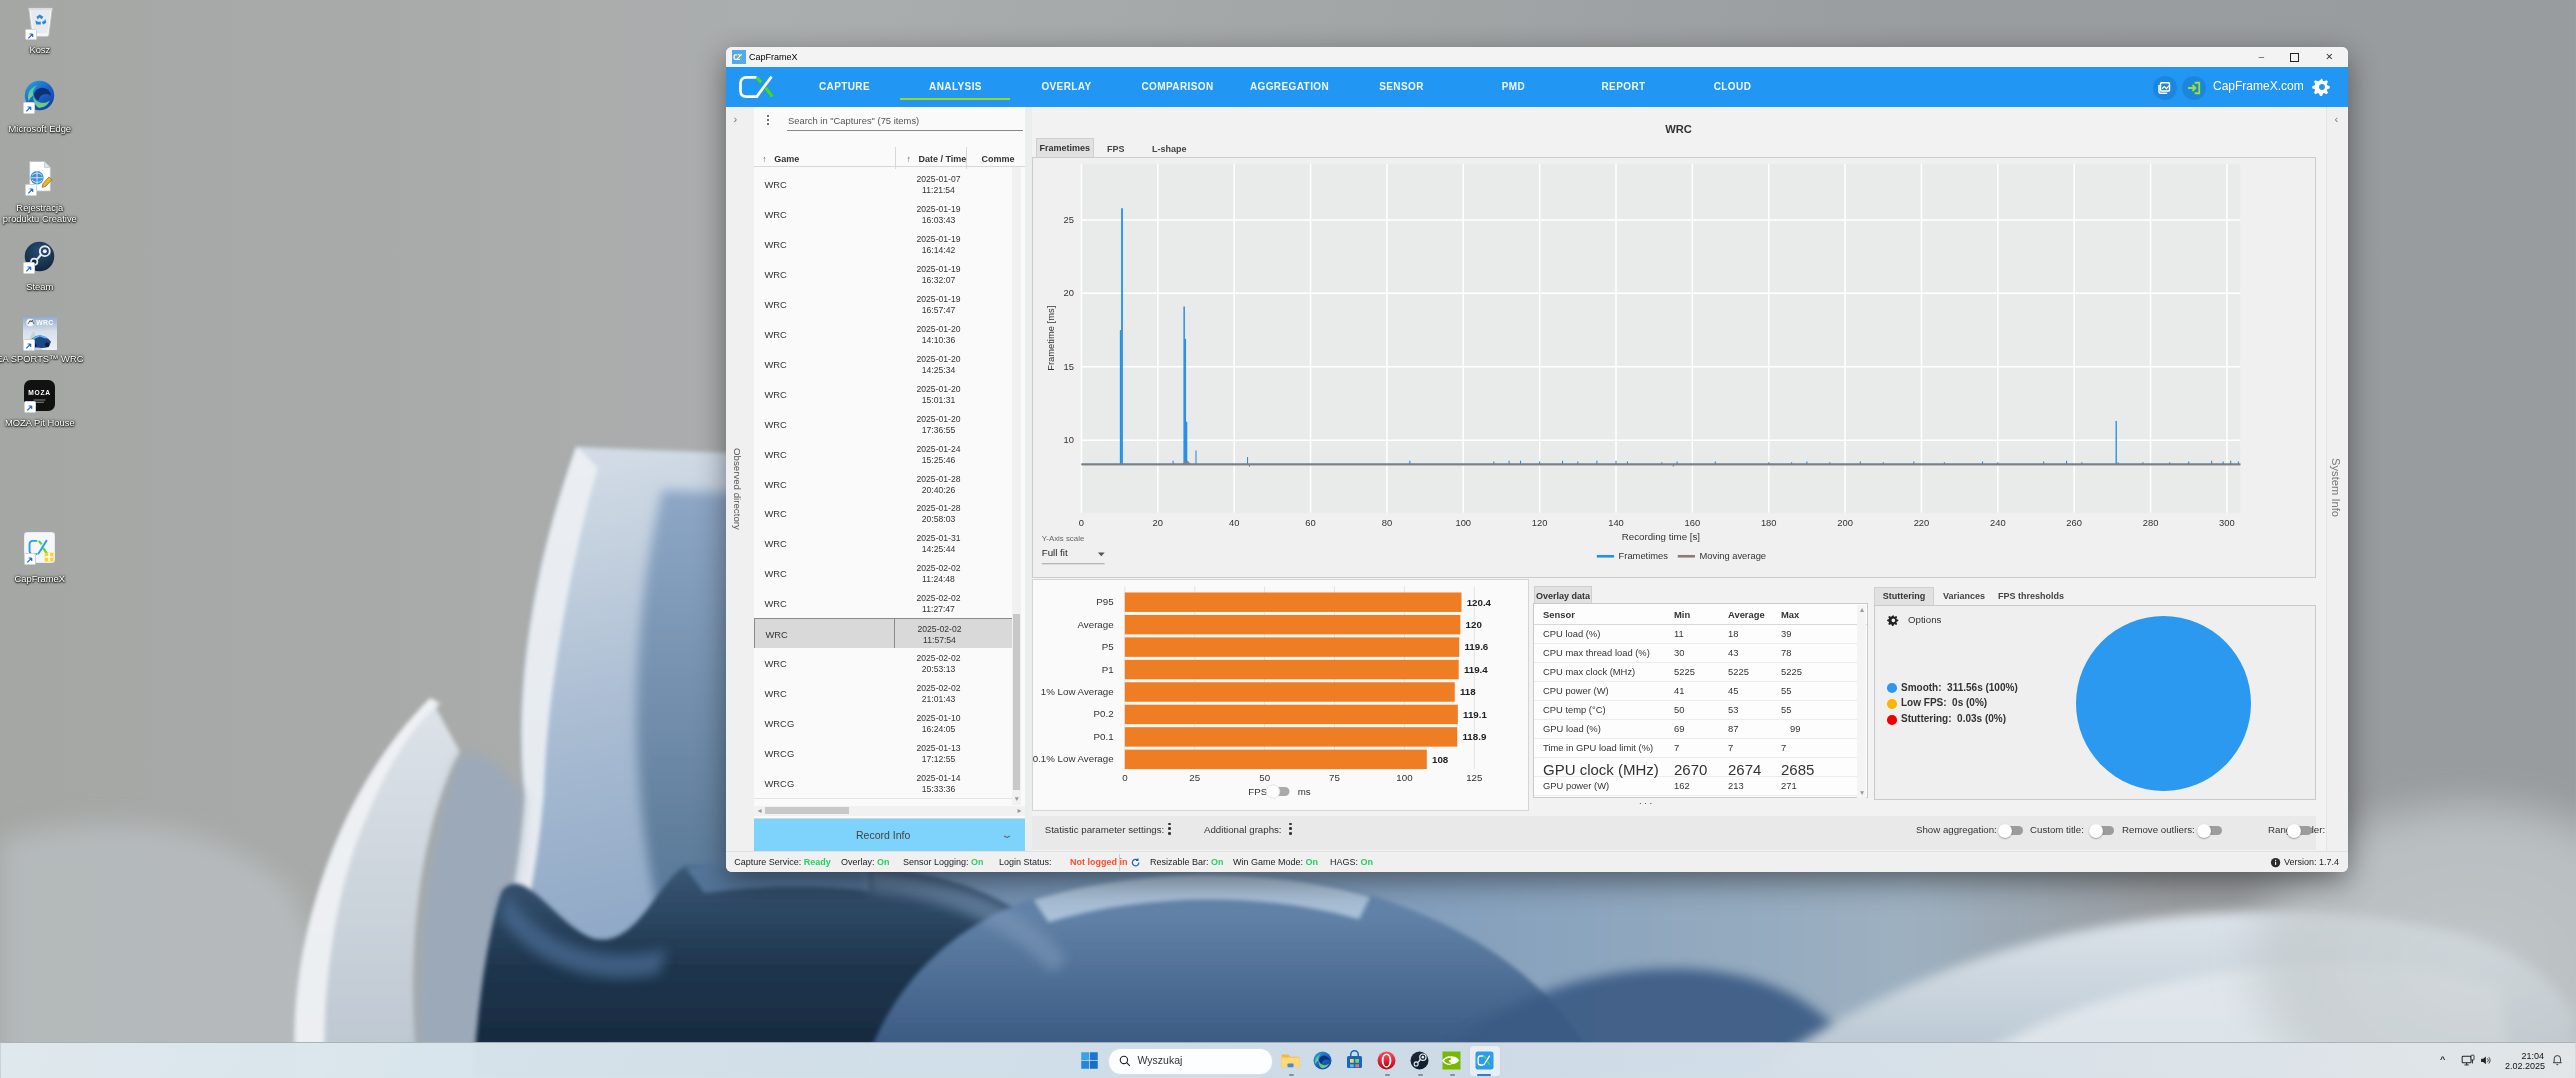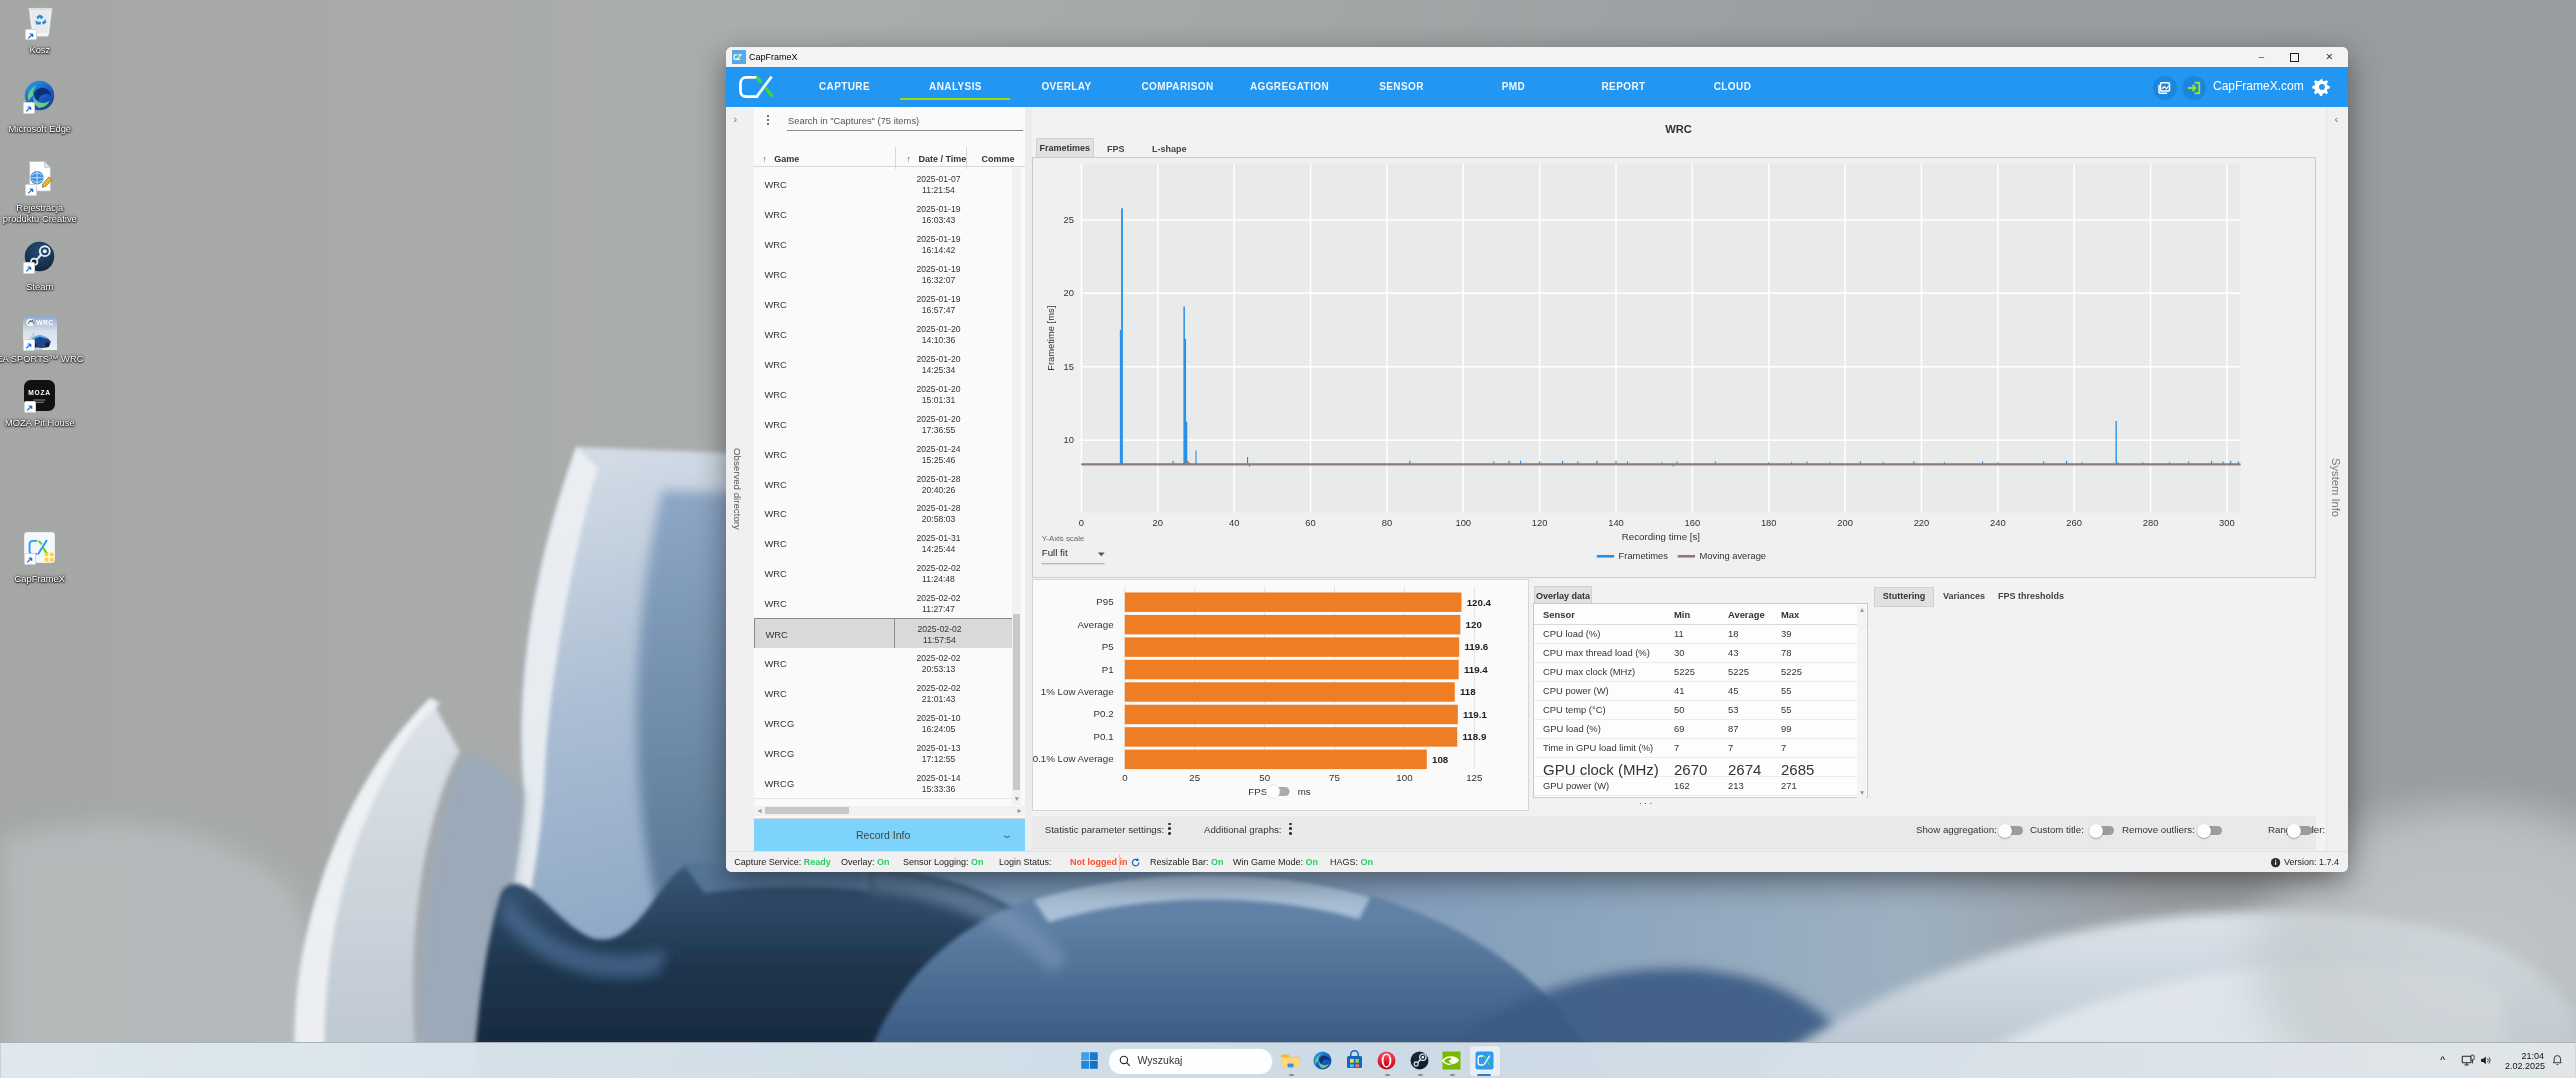--- a/index.html
+++ b/index.html
@@ -605,21 +605,21 @@
           <div class="abs" style="left:0;top:96px;width:323px;height:19px;border-bottom:0.7px solid #ececec;font-size:9.4px;color:#333;">
             <span class="abs lbl" style="left:9px;top:3.7px;">CPU temp (°C)</span>
             <span class="abs lbl" style="left:140px;top:3.7px;">50</span>
             <span class="abs lbl" style="left:194px;top:3.7px;">53</span>
             <span class="abs lbl" style="left:247px;top:3.7px;">55</span>
           </div>
           <div class="abs" style="left:0;top:115px;width:323px;height:19px;border-bottom:0.7px solid #ececec;font-size:9.4px;color:#333;">
             <span class="abs lbl" style="left:9px;top:3.7px;">GPU load (%)</span>
             <span class="abs lbl" style="left:140px;top:3.7px;">69</span>
             <span class="abs lbl" style="left:194px;top:3.7px;">87</span>
-            <span class="abs lbl" style="left:247px;top:3.7px;">99</span>
+            <span class="abs lbl" style="left:256px;top:3.7px;">99</span>
           </div>
           <div class="abs" style="left:0;top:134px;width:323px;height:19px;border-bottom:0.7px solid #ececec;font-size:9.4px;color:#333;">
             <span class="abs lbl" style="left:9px;top:3.7px;">Time in GPU load limit (%)</span>
             <span class="abs lbl" style="left:140px;top:3.7px;">7</span>
             <span class="abs lbl" style="left:194px;top:3.7px;">7</span>
             <span class="abs lbl" style="left:247px;top:3.7px;">7</span>
           </div>
           <div class="abs" style="left:0;top:153px;width:323px;height:19px;border-bottom:0.7px solid #ececec;font-size:15px;color:#333;">
             <span class="abs lbl" style="left:9px;top:3.7px;">GPU clock (MHz)</span>
             <span class="abs lbl" style="left:140px;top:3.7px;">2670</span>
@@ -635,20 +635,33 @@
           <div class="abs lbl" style="left:105px;top:191px;font-size:9.4px;color:#333;">. . .</div>
           <div class="abs" style="right:0.7px;top:0.7px;width:9px;height:193px;background:#f4f4f4;">
             <div class="abs" style="left:1.5px;top:1.5px;color:#999;font-size:6.7px;">▲</div>
             <div class="abs" style="left:1.5px;bottom:1.5px;color:#999;font-size:6.7px;">▼</div>
           </div>
         </div>
 
       <div class="abs" style="left:842px;top:480px;width:58px;height:18px;background:#e1e1e1;border:0.7px solid #cfcfcf;font-size:9px;font-weight:bold;color:#333;text-align:center;line-height:16.5px;">Stuttering</div>
       <div class="abs lbl" style="left:911px;top:484px;font-size:9px;font-weight:bold;color:#444;">Variances</div>
       <div class="abs lbl" style="left:966px;top:484px;font-size:9px;font-weight:bold;color:#444;">FPS thresholds</div>
+      <div id="stutter" class="abs" style="left:842px;top:498px;width:442px;height:195px;background:#efefef;border:0.7px solid #c9c9c9;box-sizing:border-box;">
+        <svg class="abs" style="left:12px;top:7.5px" width="12.7" height="12.7" viewBox="0 0 24 24">
+            <path fill="#222" d="M12,8.5 a3.5,3.5 0 1 0 0,7 a3.5,3.5 0 0 0 0,-7 z M12,1.8 l1.2,3 l1.4,0.4 l2.9,-1.4 l1.7,1.7 l-1.4,2.9 l0.5,1.4 l3,1.2 v2.4 l-3,1.2 l-0.5,1.4 l1.4,2.9 l-1.7,1.7 l-2.9,-1.4 l-1.4,0.5 l-1.2,3 h-2.4 l-1.2,-3 l-1.4,-0.5 l-2.9,1.4 l-1.7,-1.7 l1.4,-2.9 l-0.5,-1.4 l-3,-1.2 v-2.4 l3,-1.2 l0.5,-1.4 l-1.4,-2.9 l1.7,-1.7 l2.9,1.4 l1.4,-0.4 z" fill-rule="evenodd"></path>
+          </svg>
+        <div class="abs lbl" style="left:33px;top:8.2px;font-size:9.7px;color:#333;">Options</div>
+        <div class="abs" style="left:12px;top:77px;width:9.7px;height:9.7px;border-radius:50%;background:#2b99f0;"></div>
+        <div class="abs lbl" style="left:26px;top:76px;font-size:10px;font-weight:bold;color:#333;">Smooth:&nbsp; 311.56s (100%)</div>
+        <div class="abs" style="left:12px;top:93px;width:9.7px;height:9.7px;border-radius:50%;background:#ffb300;"></div>
+        <div class="abs lbl" style="left:26px;top:91px;font-size:10px;font-weight:bold;color:#333;">Low FPS:&nbsp; 0s (0%)</div>
+        <div class="abs" style="left:12px;top:109px;width:9.7px;height:9.7px;border-radius:50%;background:#f00000;"></div>
+        <div class="abs lbl" style="left:26px;top:107px;font-size:10px;font-weight:bold;color:#333;">Stuttering:&nbsp; 0.03s (0%)</div>
+        <div class="abs" style="left:201px;top:9.7px;width:175px;height:175px;border-radius:50%;background:#2b99f0;"></div>
+      </div>
 
       <div class="abs" style="left:0px;top:709px;width:1284px;height:34px;background:#e9e9e9;">
         <div class="abs lbl" style="left:12.7px;top:8.2px;font-size:9.7px;color:#333;">Statistic parameter settings:</div>
         <div class="abs" style="left:136px;top:6.7px;width:3px;">
           <div style="width:2.6px;height:2.6px;border-radius:50%;background:#333;margin-bottom:2.2px;"></div>
           <div style="width:2.6px;height:2.6px;border-radius:50%;background:#333;margin-bottom:2.2px;"></div>
           <div style="width:2.6px;height:2.6px;border-radius:50%;background:#333;"></div>
         </div>
         <div class="abs lbl" style="left:172px;top:8.2px;font-size:9.7px;color:#333;">Additional graphs:</div>
         <div class="abs" style="left:257px;top:6.7px;width:3px;">

